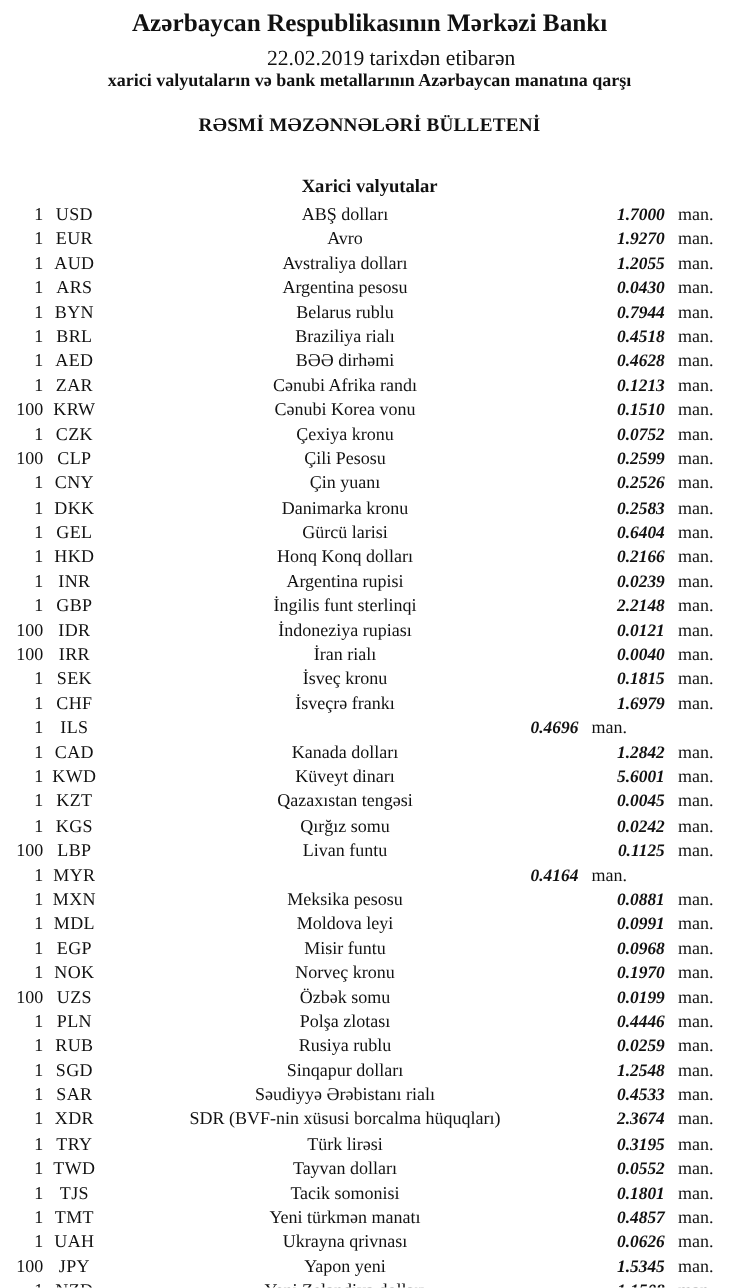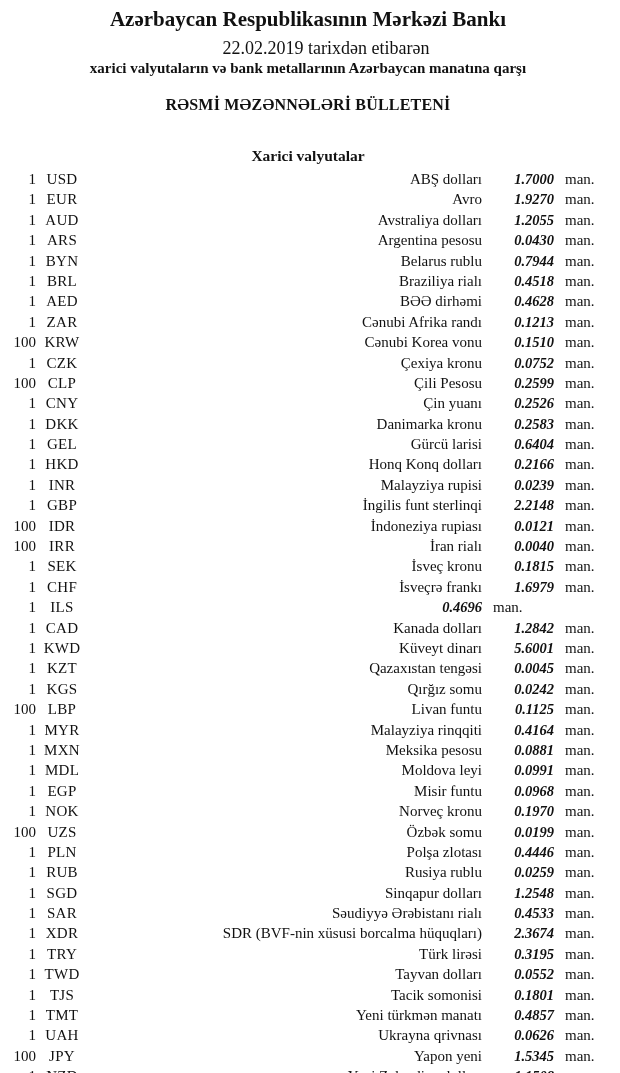--- a/index.html
+++ b/index.html
@@ -64,21 +64,21 @@
   }
   .qty {
     text-align: right;
     padding-right: 2px;
   }
   .code {
     text-align: center;
     letter-spacing: 0.3px;
   }
   .name {
-    text-align: right;
+    text-align: center;
     padding-left: 7px;
     white-space: nowrap;
   }
   .rate {
     text-align: right;
     font-weight: bold;
     font-style: italic;
     font-size: 14.5px;
   }
   .man {
@@ -201,21 +201,21 @@
       <div class="row">
         <span class="qty">1</span>
         <span class="code">HKD</span>
         <span class="name">Honq Konq dolları</span>
         <span class="rate">0.2166</span>
         <span class="man">man.</span>
       </div>
       <div class="row">
         <span class="qty">1</span>
         <span class="code">INR</span>
-        <span class="name">Malayziya rupisi</span>
+        <span class="name">Argentina rupisi</span>
         <span class="rate">0.0239</span>
         <span class="man">man.</span>
       </div>
       <div class="row">
         <span class="qty">1</span>
         <span class="code">GBP</span>
         <span class="name">İngilis funt sterlinqi</span>
         <span class="rate">2.2148</span>
         <span class="man">man.</span>
       </div>
@@ -284,21 +284,20 @@
       <div class="row">
         <span class="qty">100</span>
         <span class="code">LBP</span>
         <span class="name">Livan funtu</span>
         <span class="rate">0.1125</span>
         <span class="man">man.</span>
       </div>
       <div class="row">
         <span class="qty">1</span>
         <span class="code">MYR</span>
-        <span class="name">Malayziya rinqqiti</span>
         <span class="rate">0.4164</span>
         <span class="man">man.</span>
       </div>
       <div class="row">
         <span class="qty">1</span>
         <span class="code">MXN</span>
         <span class="name">Meksika pesosu</span>
         <span class="rate">0.0881</span>
         <span class="man">man.</span>
       </div>

